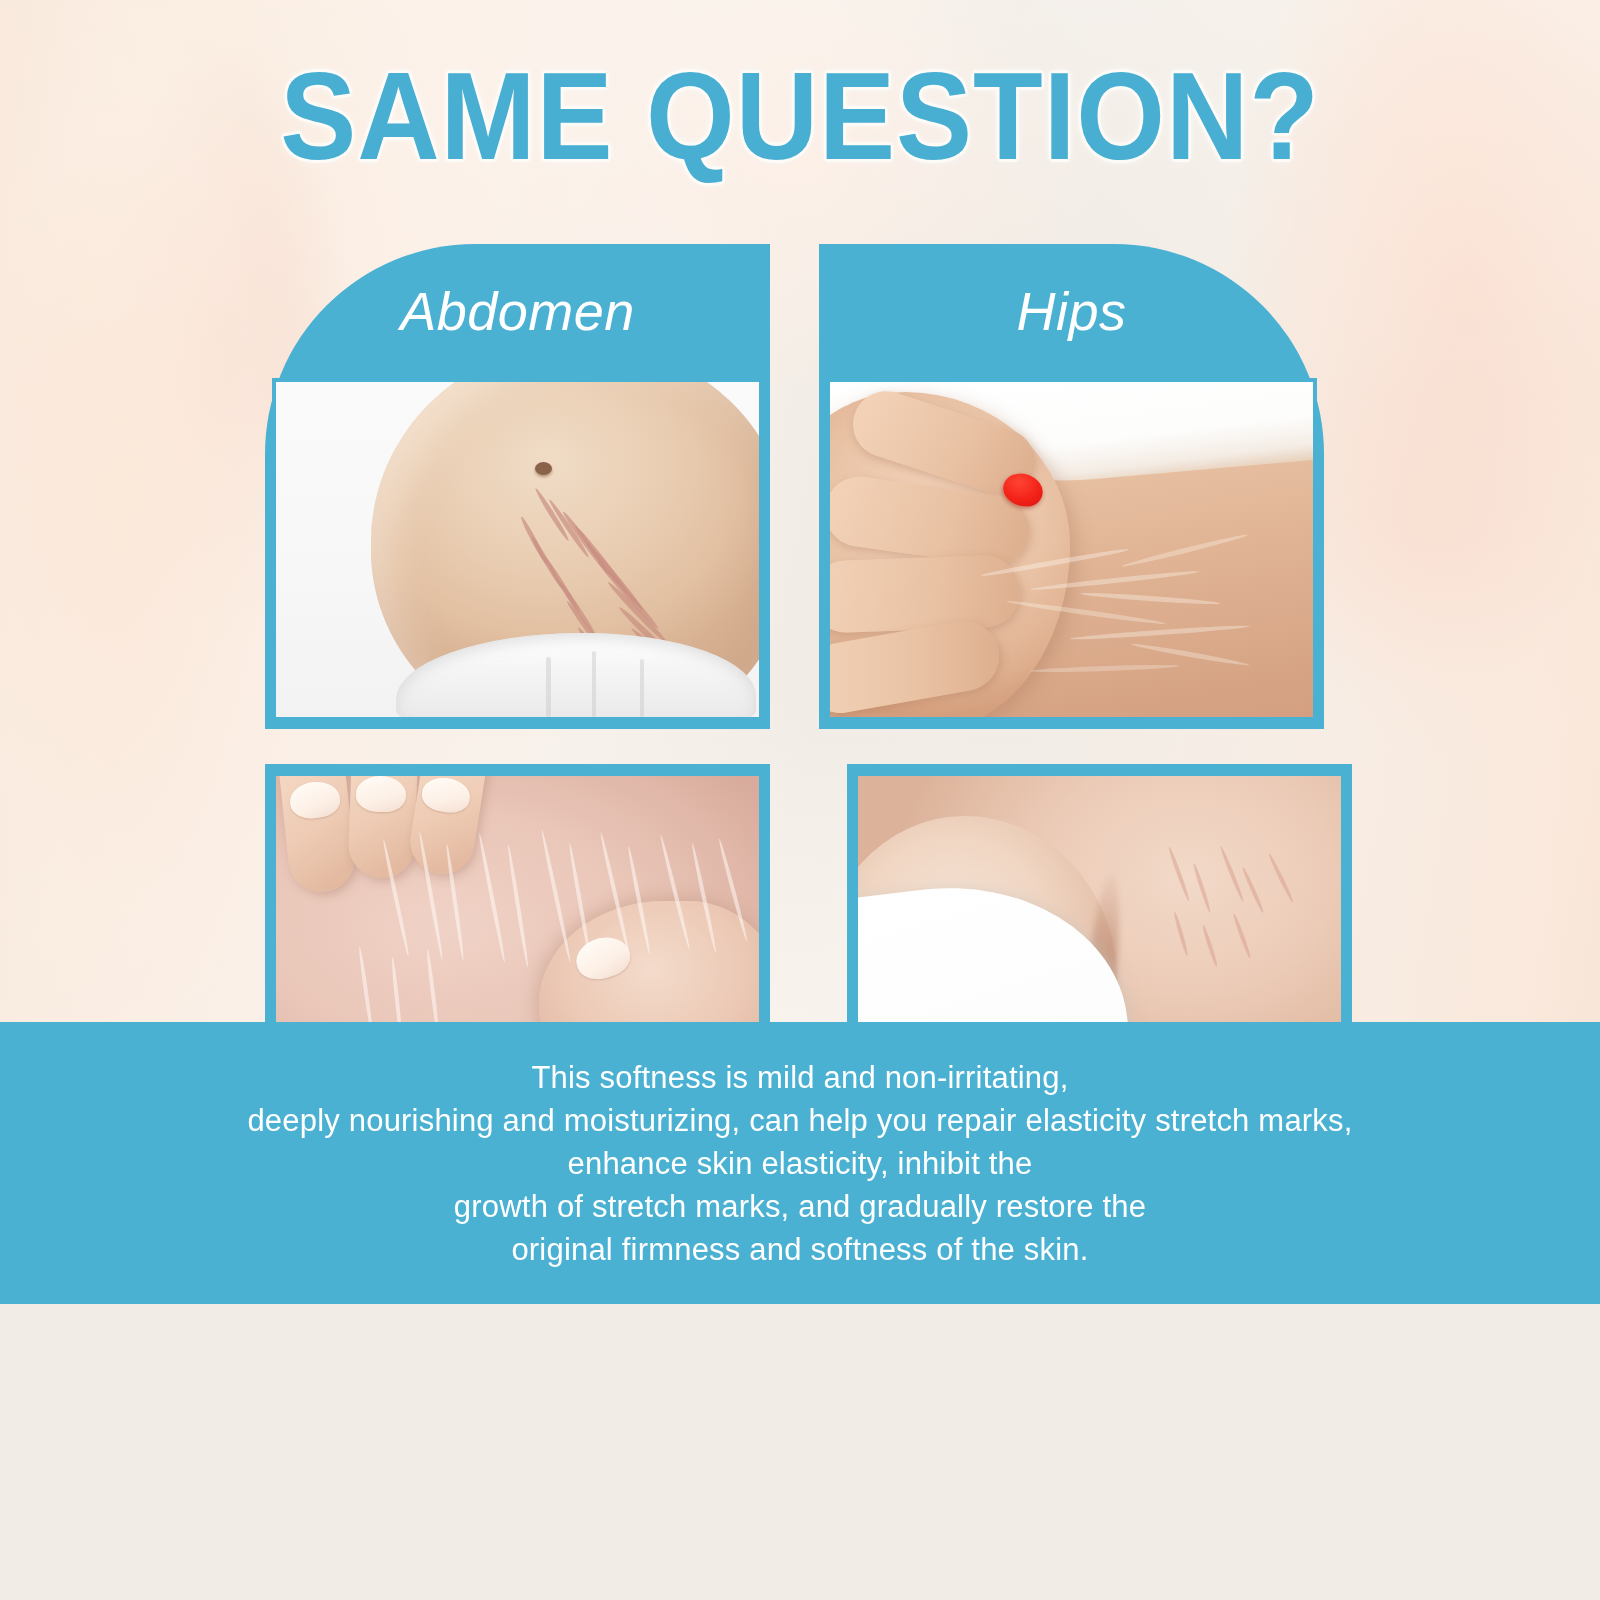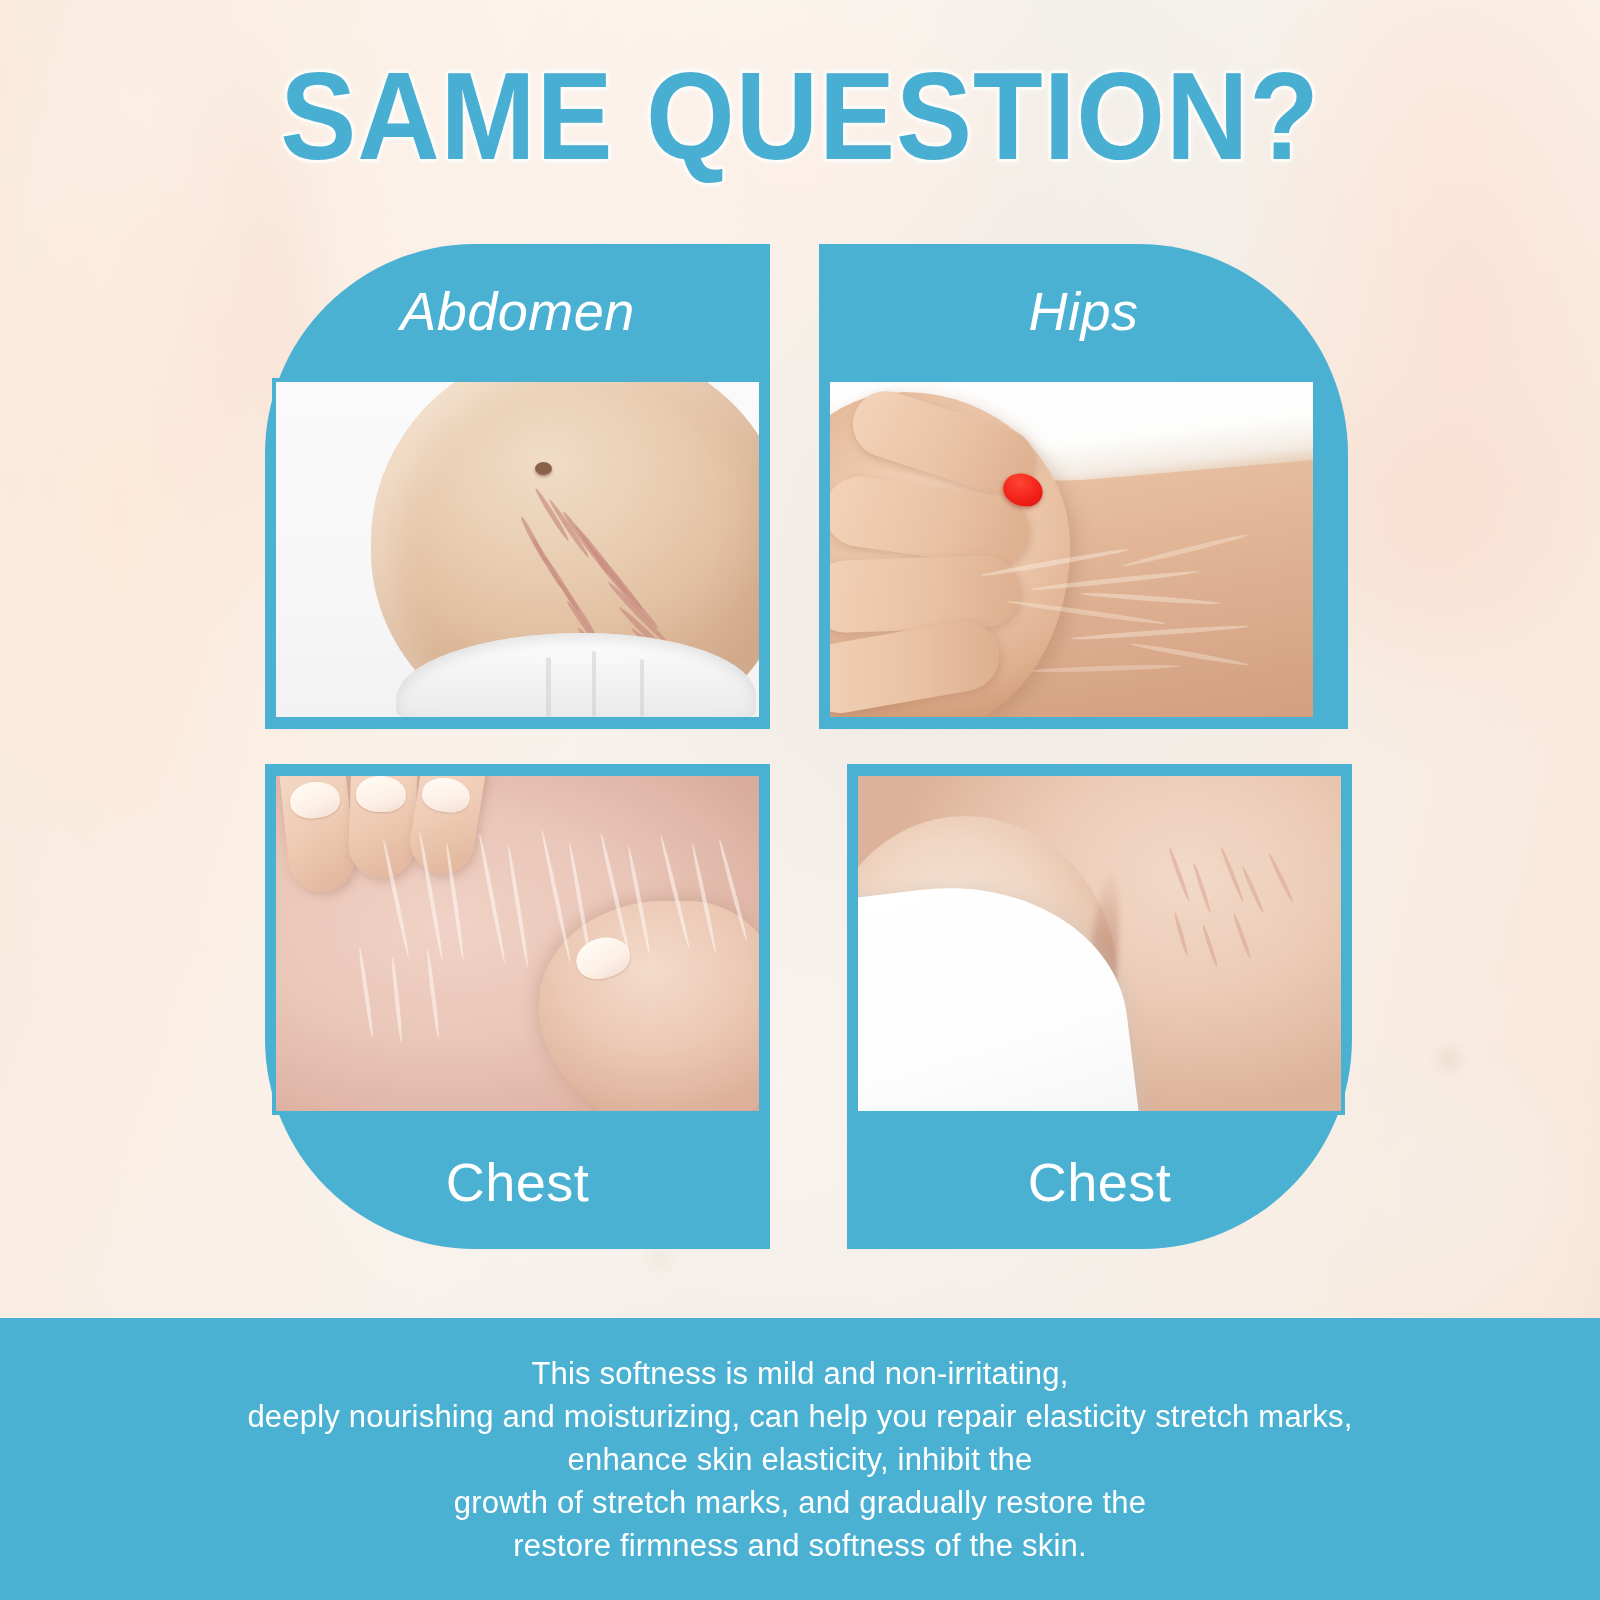--- a/index.html
+++ b/index.html
@@ -10,21 +10,21 @@
     width: 1600px;
     height: 1600px;
     overflow: hidden;
     font-family: "Liberation Sans", sans-serif;
     background: #f2ece6;
   }
 
   #poster {
     position: relative;
     width: 1600px;
-    height: 1600px;
+    height: 1304px;
     overflow: hidden;
   }
 
   
   .bg-photo {
     position: absolute;
     inset: 0;
     background:
       radial-gradient(ellipse 300px 620px at 1465px 300px, rgba(250,222,208,0.95) 0%, rgba(250,228,214,0.55) 55%, rgba(250,233,222,0) 78%),
       radial-gradient(ellipse 190px 300px at 1450px 130px, rgba(252,228,214,0.9) 0%, rgba(252,232,220,0) 70%),
@@ -94,21 +94,21 @@
     width: 1066px;
     height: 1010px;
   }
 
   .panel {
     position: absolute;
     width: 505px;
     height: 485px;
   }
   .panel-tl { left: 0px;   top: 0px; }
-  .panel-tr { left: 554px; top: 0px; padding-left: 24px; }
+  .panel-tr { left: 554px; top: 0px; }
   .panel-bl { left: 0px;   top: 520px; }
   .panel-br { left: 582px; top: 520px; }
 
   .panel-plate {
     position: absolute;
     inset: 0;
     background: #4bb1d3;
   }
   .panel-tl .panel-plate { border-top-left-radius:     210px; }
   .panel-tr .panel-plate { border-top-right-radius:    210px; }
@@ -473,17 +473,17 @@
     </div>
 
   </div>
 
   <div class="footer">
     <div class="footer-text">
       <div>This softness is mild and non-irritating,</div>
       <div>deeply nourishing and moisturizing, can help you repair elasticity stretch marks,</div>
       <div>enhance skin elasticity, inhibit the</div>
       <div>growth of stretch marks, and gradually restore the</div>
-      <div>restore firmness and softness of the skin.</div>
+      <div>original firmness and softness of the skin.</div>
     </div>
   </div>
 
 </div>
 
 </body></html>

